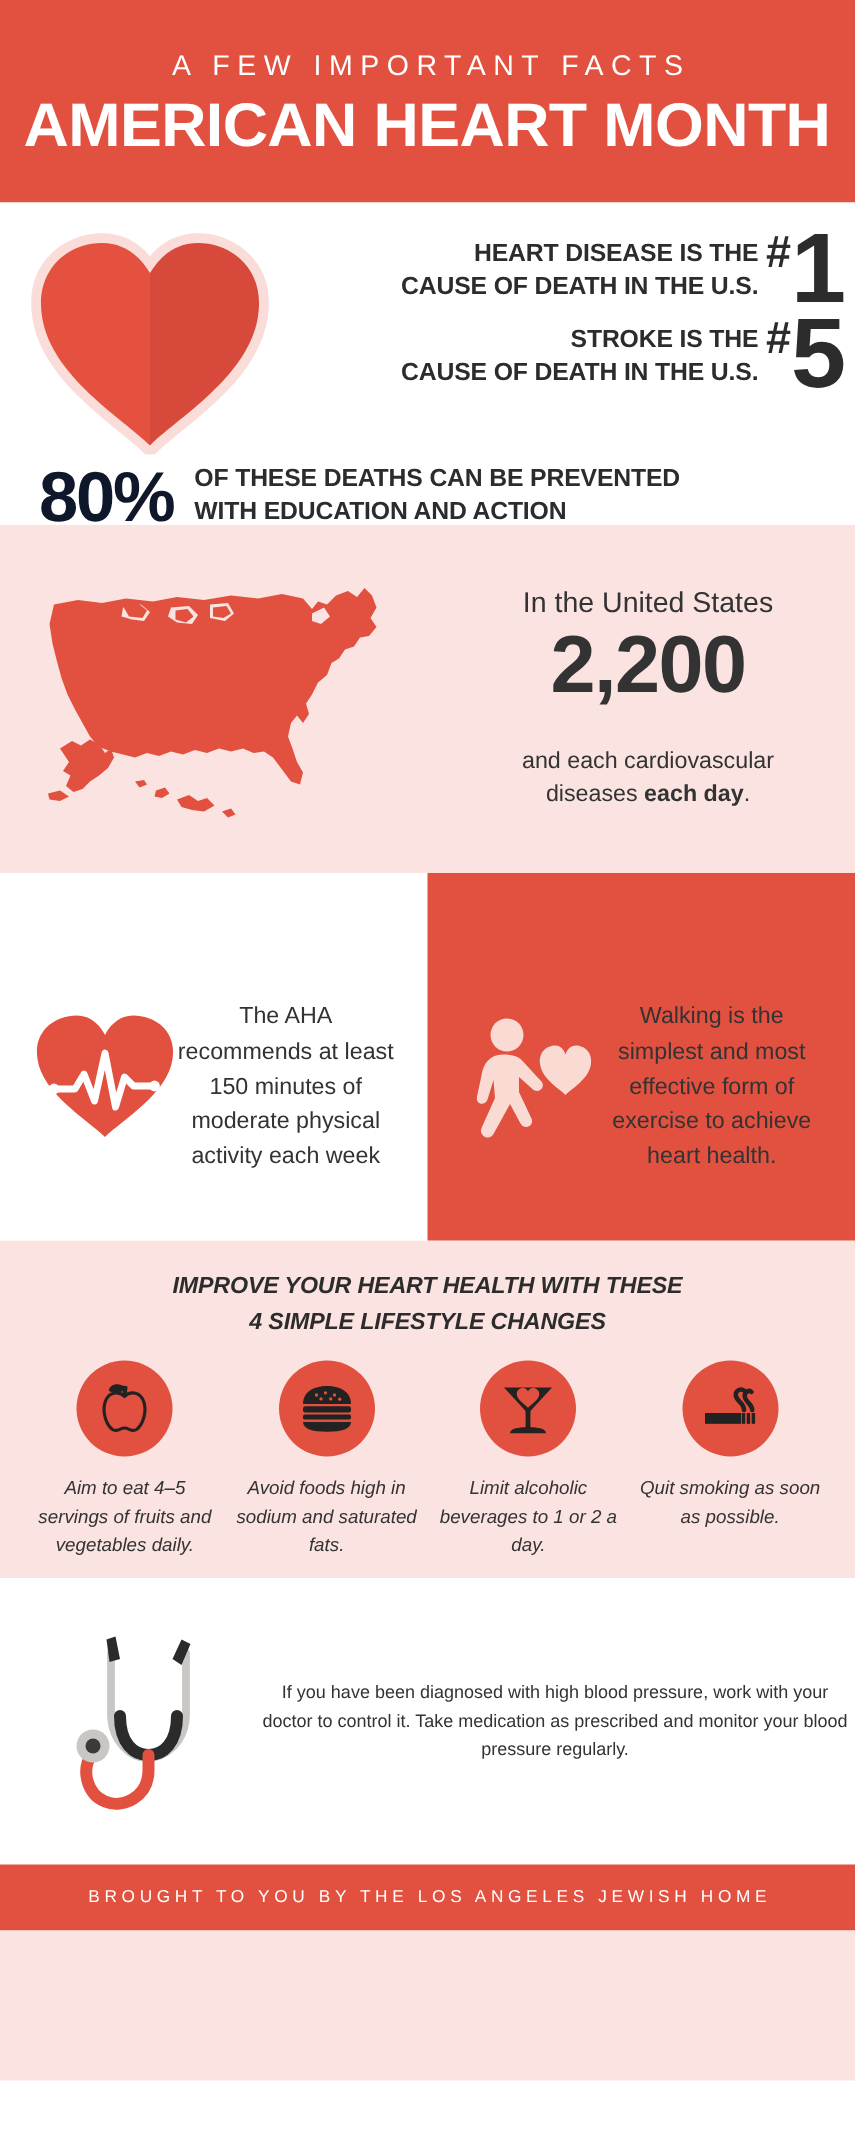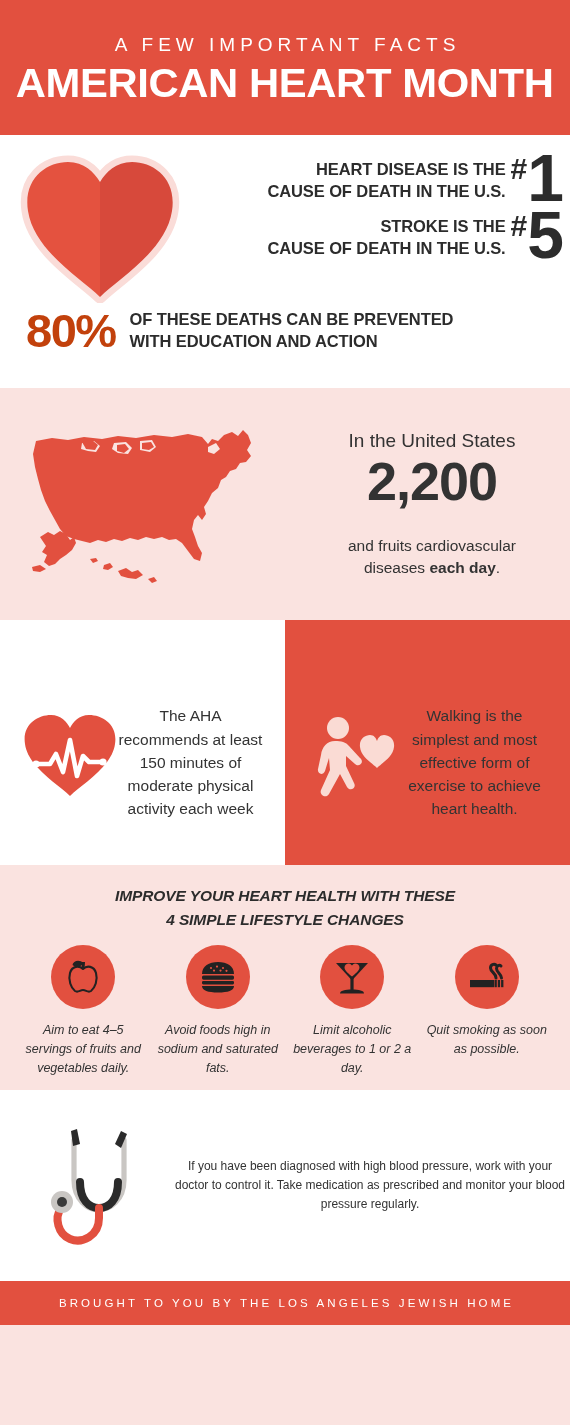--- a/index.html
+++ b/index.html
@@ -47,21 +47,21 @@
     font-weight: 700;
     letter-spacing: -0.4px;
     text-transform: uppercase;
     line-height: 1;
     transform: scaleX(1.02);
   }
 
   
   .facts {
     background: #ffffff;
-    height: 253px;
+    height: 215px;
     position: relative;
     box-sizing: border-box;
   }
   .facts-top {
     display: flex;
     align-items: flex-start;
     padding-top: 12px;
   }
   .heart-wrap {
     width: 200px;
@@ -110,21 +110,21 @@
     line-height: 0.82;
     letter-spacing: -2px;
   }
   .pct-row {
     display: flex;
     align-items: center;
     padding-left: 26px;
     margin-top: 4px;
   }
   .pct-num {
-    color: #c2410c;
+    color: #0f172a;
     font-size: 47px;
     font-weight: 700;
     line-height: 1;
     letter-spacing: -1.5px;
     flex: none;
   }
   .pct-text {
     color: #2c2c2c;
     font-size: 16.5px;
     font-weight: 700;
@@ -371,21 +371,21 @@
           <path d="M96 152 L104 149 L110 153 L116 151 L121 156 L114 160 L106 159 L99 157 Z"></path>
           <path d="M126 160 L132 158 L135 162 L130 164 Z"></path>
         </g>
       </svg>
     </div>
     <div class="map-text">
       <div class="map-lead">In the United States</div>
       <div class="map-big">2,200</div>
       <div class="map-sub">
         <br>
-        <span>and fruits cardiovascular</span><br>
+        <span>and each cardiovascular</span><br>
         <span>diseases </span><b>each day</b><span>.</span>
       </div>
     </div>
   </div>
 
   <div class="panels">
     <div class="panel left">
       <div class="panel-icon">
         <svg width="96" height="88" viewBox="0 0 96 88">
           <path d="M48 84 C 37 73, 6 55, 3 32 C 0 13, 15 3, 29 3 C 39 3, 45 10, 48 16 C 51 10, 57 3, 67 3 C 81 3, 96 13, 93 32 C 90 55, 59 73, 48 84 Z" fill="#e2503f"></path>

